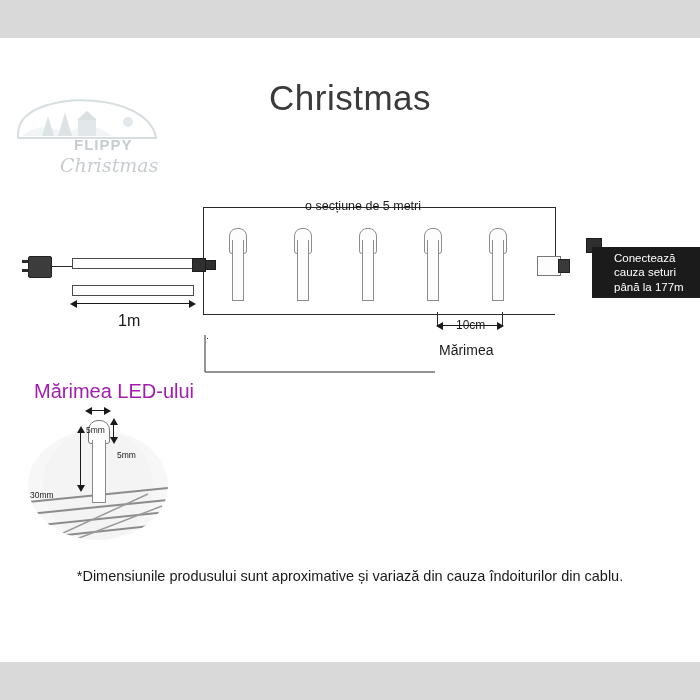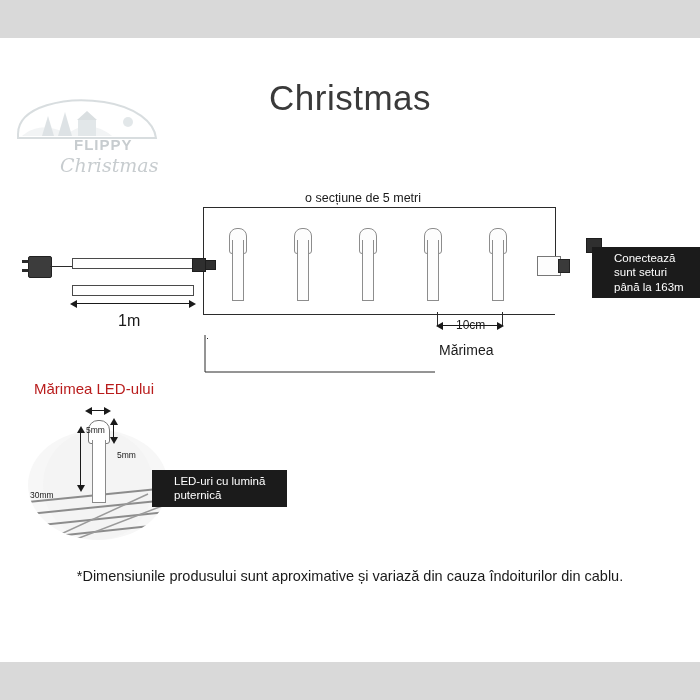--- a/index.html
+++ b/index.html
@@ -179,22 +179,22 @@
     width: 0; height: 0;
   }
   .ah-left  { border-top: 4px solid transparent; border-bottom: 4px solid transparent; border-right: 7px solid #1a1a1a; }
   .ah-right { border-top: 4px solid transparent; border-bottom: 4px solid transparent; border-left: 7px solid #1a1a1a; }
   .ah-up    { border-left: 4px solid transparent; border-right: 4px solid transparent; border-bottom: 7px solid #1a1a1a; }
   .ah-down  { border-left: 4px solid transparent; border-right: 4px solid transparent; border-top: 7px solid #1a1a1a; }
 
   
   .section-title {
     position: absolute;
-    font-size: 15px;
-    color: #b91c1c;
+    font-size: 20px;
+    color: #a21caf;
   }
   .magnifier {
     position: absolute;
     left: 28px;
     top: 430px;
     width: 140px;
     height: 110px;
     border-radius: 50%;
     overflow: hidden;
     background: #f7f7f7;
@@ -270,21 +270,21 @@
     </svg>
     <div class="wm-text1">FLIPPY</div>
     <div class="wm-text2">Christmas</div>
   </div>
 
   <div class="hline" style="left:203px; top:207px; width:352px;"></div>
   <div class="vline" style="left:203px; top:207px; height:108px;"></div>
   <div class="vline" style="left:555px; top:207px; height:54px;"></div>
   <div class="hline" style="left:203px; top:314px; width:352px;"></div>
 
-  <div class="label-plain" style="left:305px; top:191px;">o secțiune de 5 metri</div>
+  <div class="label-plain" style="left:305px; top:199px;">o secțiune de 5 metri</div>
 
   <div class="plug-body" style="left:28px; top:256px; width:22px; height:20px; border-radius:2px;"></div>
   <div class="plug-prong" style="left:22px; top:260px; width:7px; height:3px;"></div>
   <div class="plug-prong" style="left:22px; top:269px; width:7px; height:3px;"></div>
   <div class="hline" style="left:50px; top:266px; width:22px; background:#2b2b2b;"></div>
 
   <div class="cable-bar" style="left:72px; top:258px; width:120px; height:9px;"></div>
   <div class="cable-bar" style="left:72px; top:285px; width:120px; height:9px;"></div>
 
   <div class="arrow-line" style="left:76px; top:303px; width:114px; height:1px;"></div>
@@ -315,22 +315,22 @@
     <div class="dome"></div>
     <div class="stem"></div>
   </div>
 
   <div class="end-socket" style="left:537px; top:256px; width:22px; height:18px;"></div>
   <div class="end-socket-cap" style="left:558px; top:259px; width:10px; height:12px;"></div>
 
   <div class="connector" style="left:586px; top:238px; width:14px; height:13px;"></div>
   <div class="label-box" style="left:592px; top:247px; width:66px;">
     <div>Conectează</div>
-    <div>sunt seturi</div>
-    <div>până la 163m</div>
+    <div>cauza seturi</div>
+    <div>până la 177m</div>
   </div>
 
   <div class="vline" style="left:437px; top:312px; height:14px;"></div>
   <div class="vline" style="left:502px; top:312px; height:14px;"></div>
   <div class="arrow-line" style="left:441px; top:325px; width:58px; height:1px;"></div>
   <div class="arrow-head ah-left" style="left:436px; top:322px;"></div>
   <div class="arrow-head ah-right" style="left:497px; top:322px;"></div>
   <div class="label-plain" style="left:456px; top:318px; font-size:12px;">10cm</div>
   <div class="label-plain" style="left:439px; top:342px; font-size:14px;">Mărimea</div>
 
@@ -366,19 +366,15 @@
   <div class="arrow-line" style="left:113px; top:424px; width:1px; height:14px;"></div>
   <div class="arrow-head ah-up" style="left:110px; top:418px;"></div>
   <div class="arrow-head ah-down" style="left:110px; top:437px;"></div>
   <div class="tiny-label" style="left:117px; top:422px;">5mm</div>
 
   <div class="arrow-line" style="left:80px; top:432px; width:1px; height:54px;"></div>
   <div class="arrow-head ah-up" style="left:77px; top:426px;"></div>
   <div class="arrow-head ah-down" style="left:77px; top:485px;"></div>
   <div class="tiny-label" style="left:30px; top:462px;">30mm</div>
 
-  <div class="label-box" style="left:152px; top:470px;">
-    <div>LED-uri cu lumină</div>
-    <div>puternică</div>
-  </div>
 
   <div class="footnote">*Dimensiunile produsului sunt aproximative și variază din cauza îndoiturilor din cablu.</div>
 </div>
 
 </body></html>

